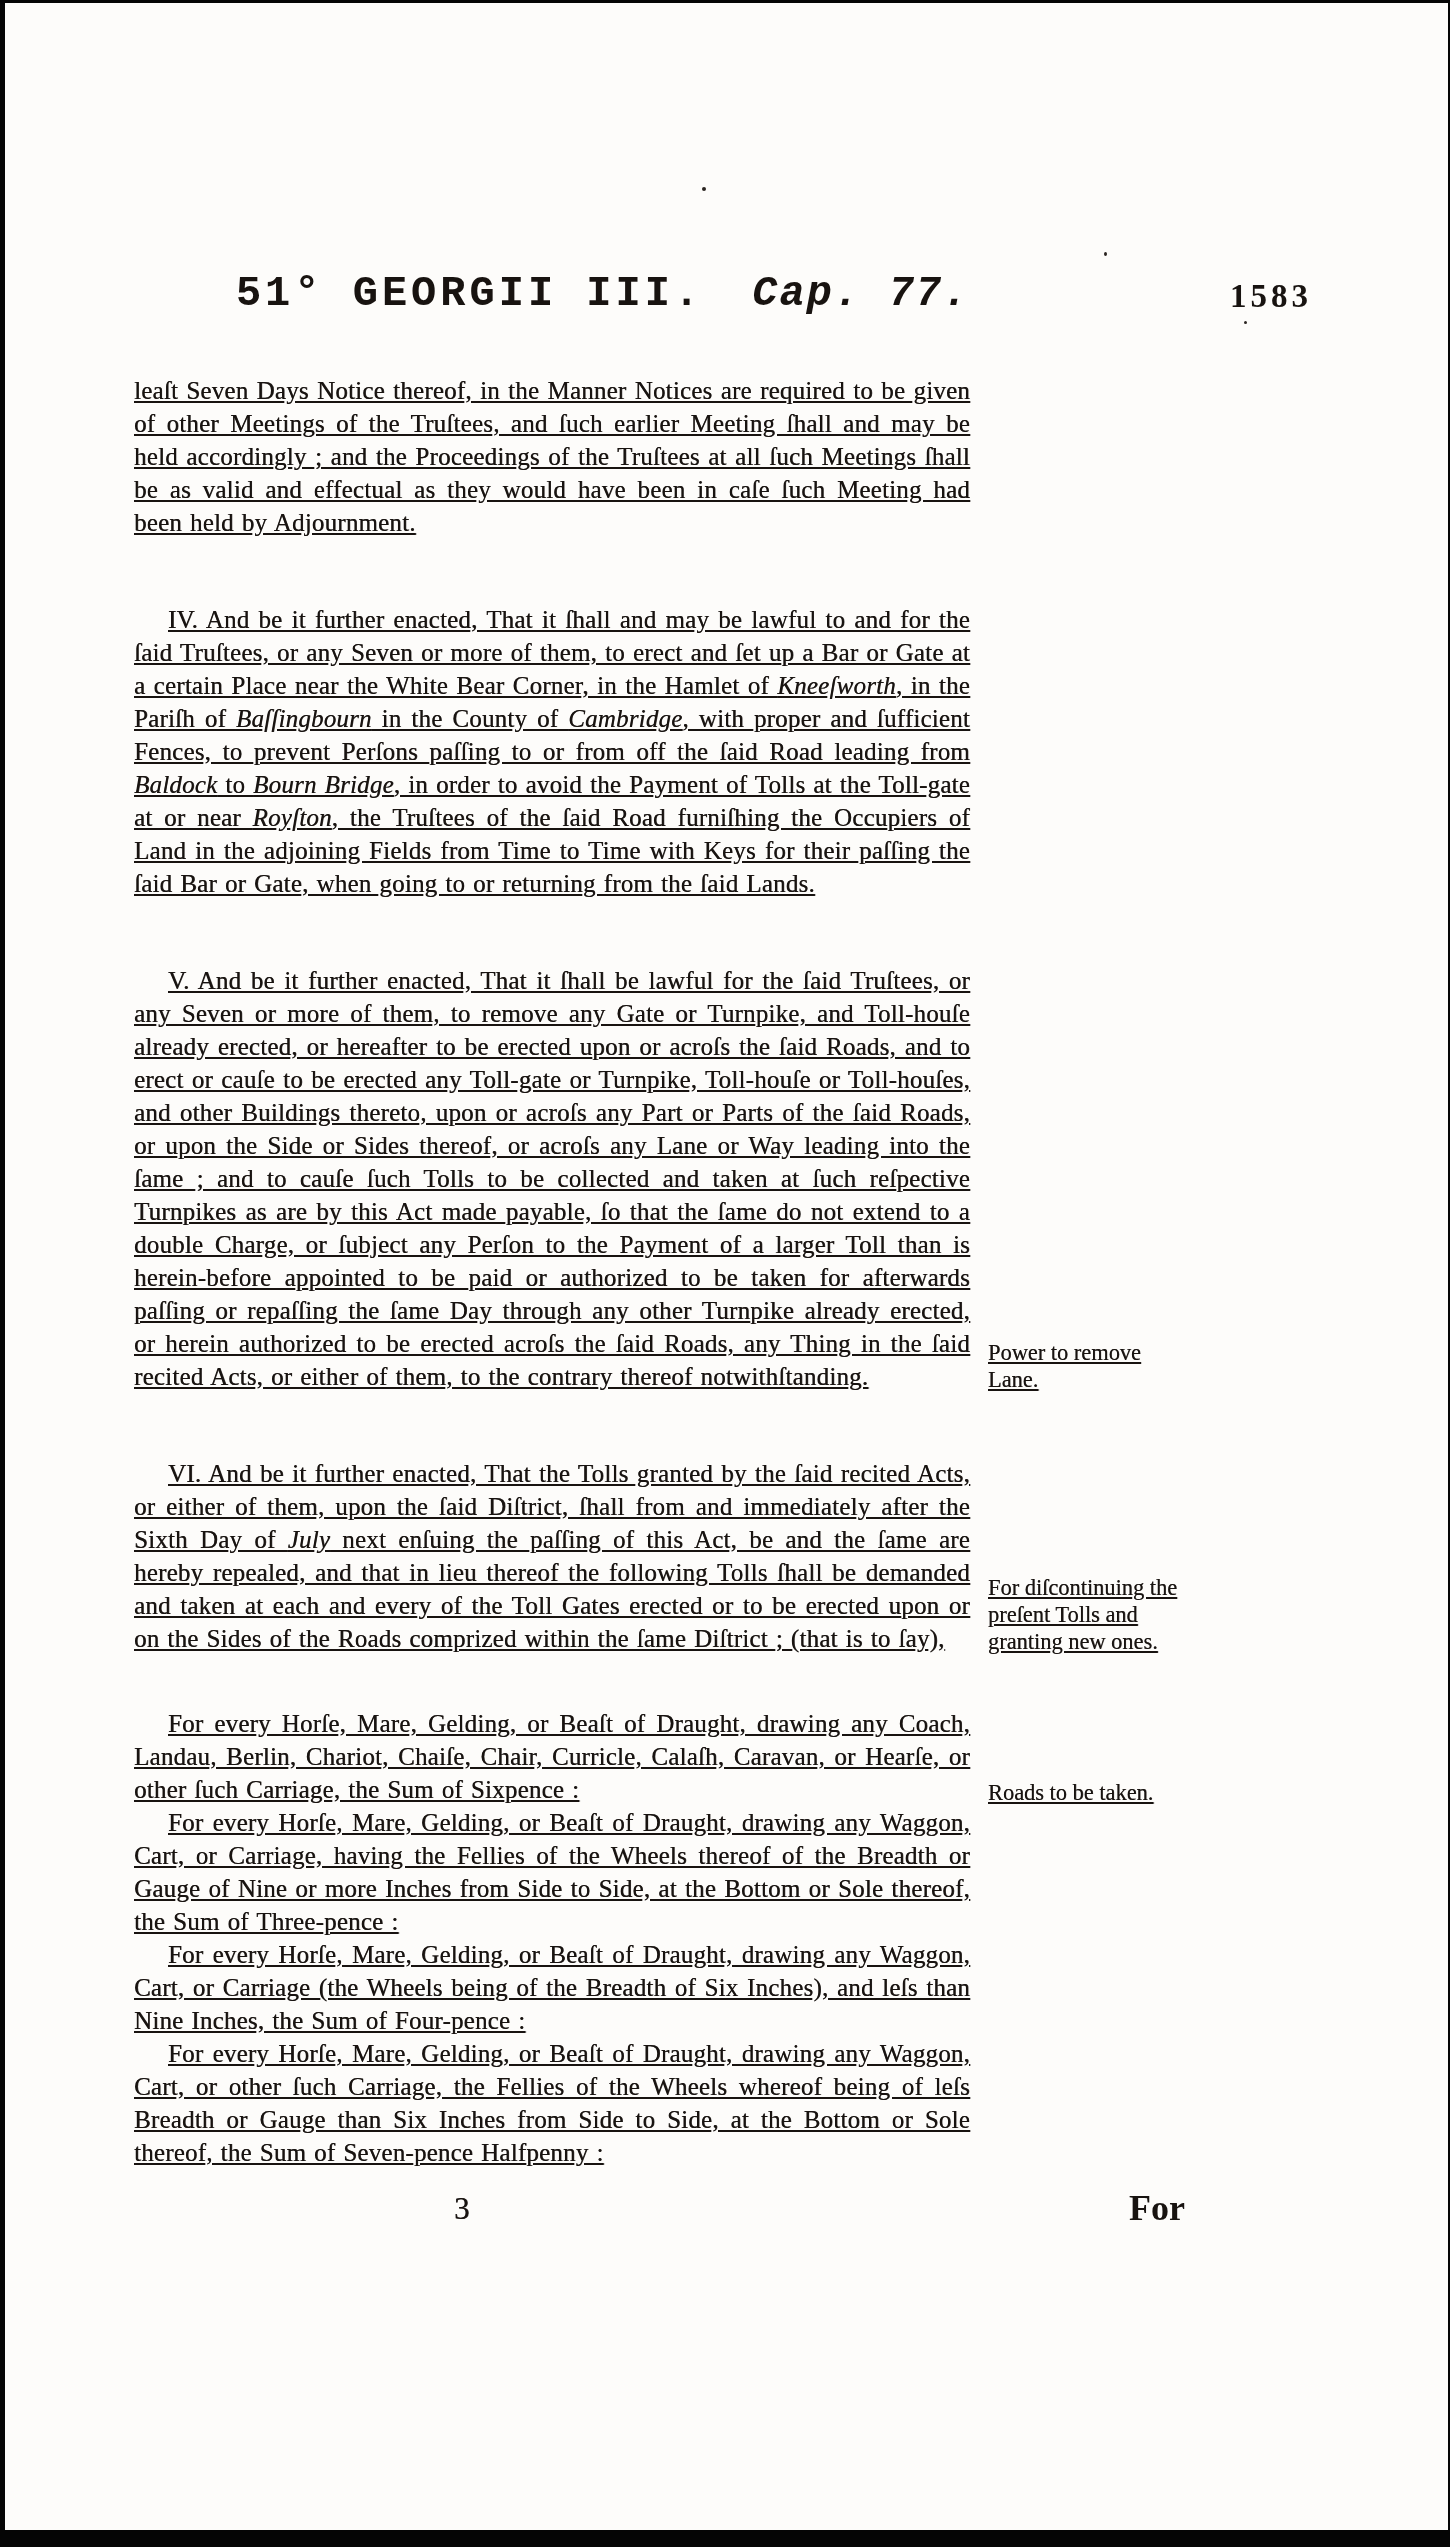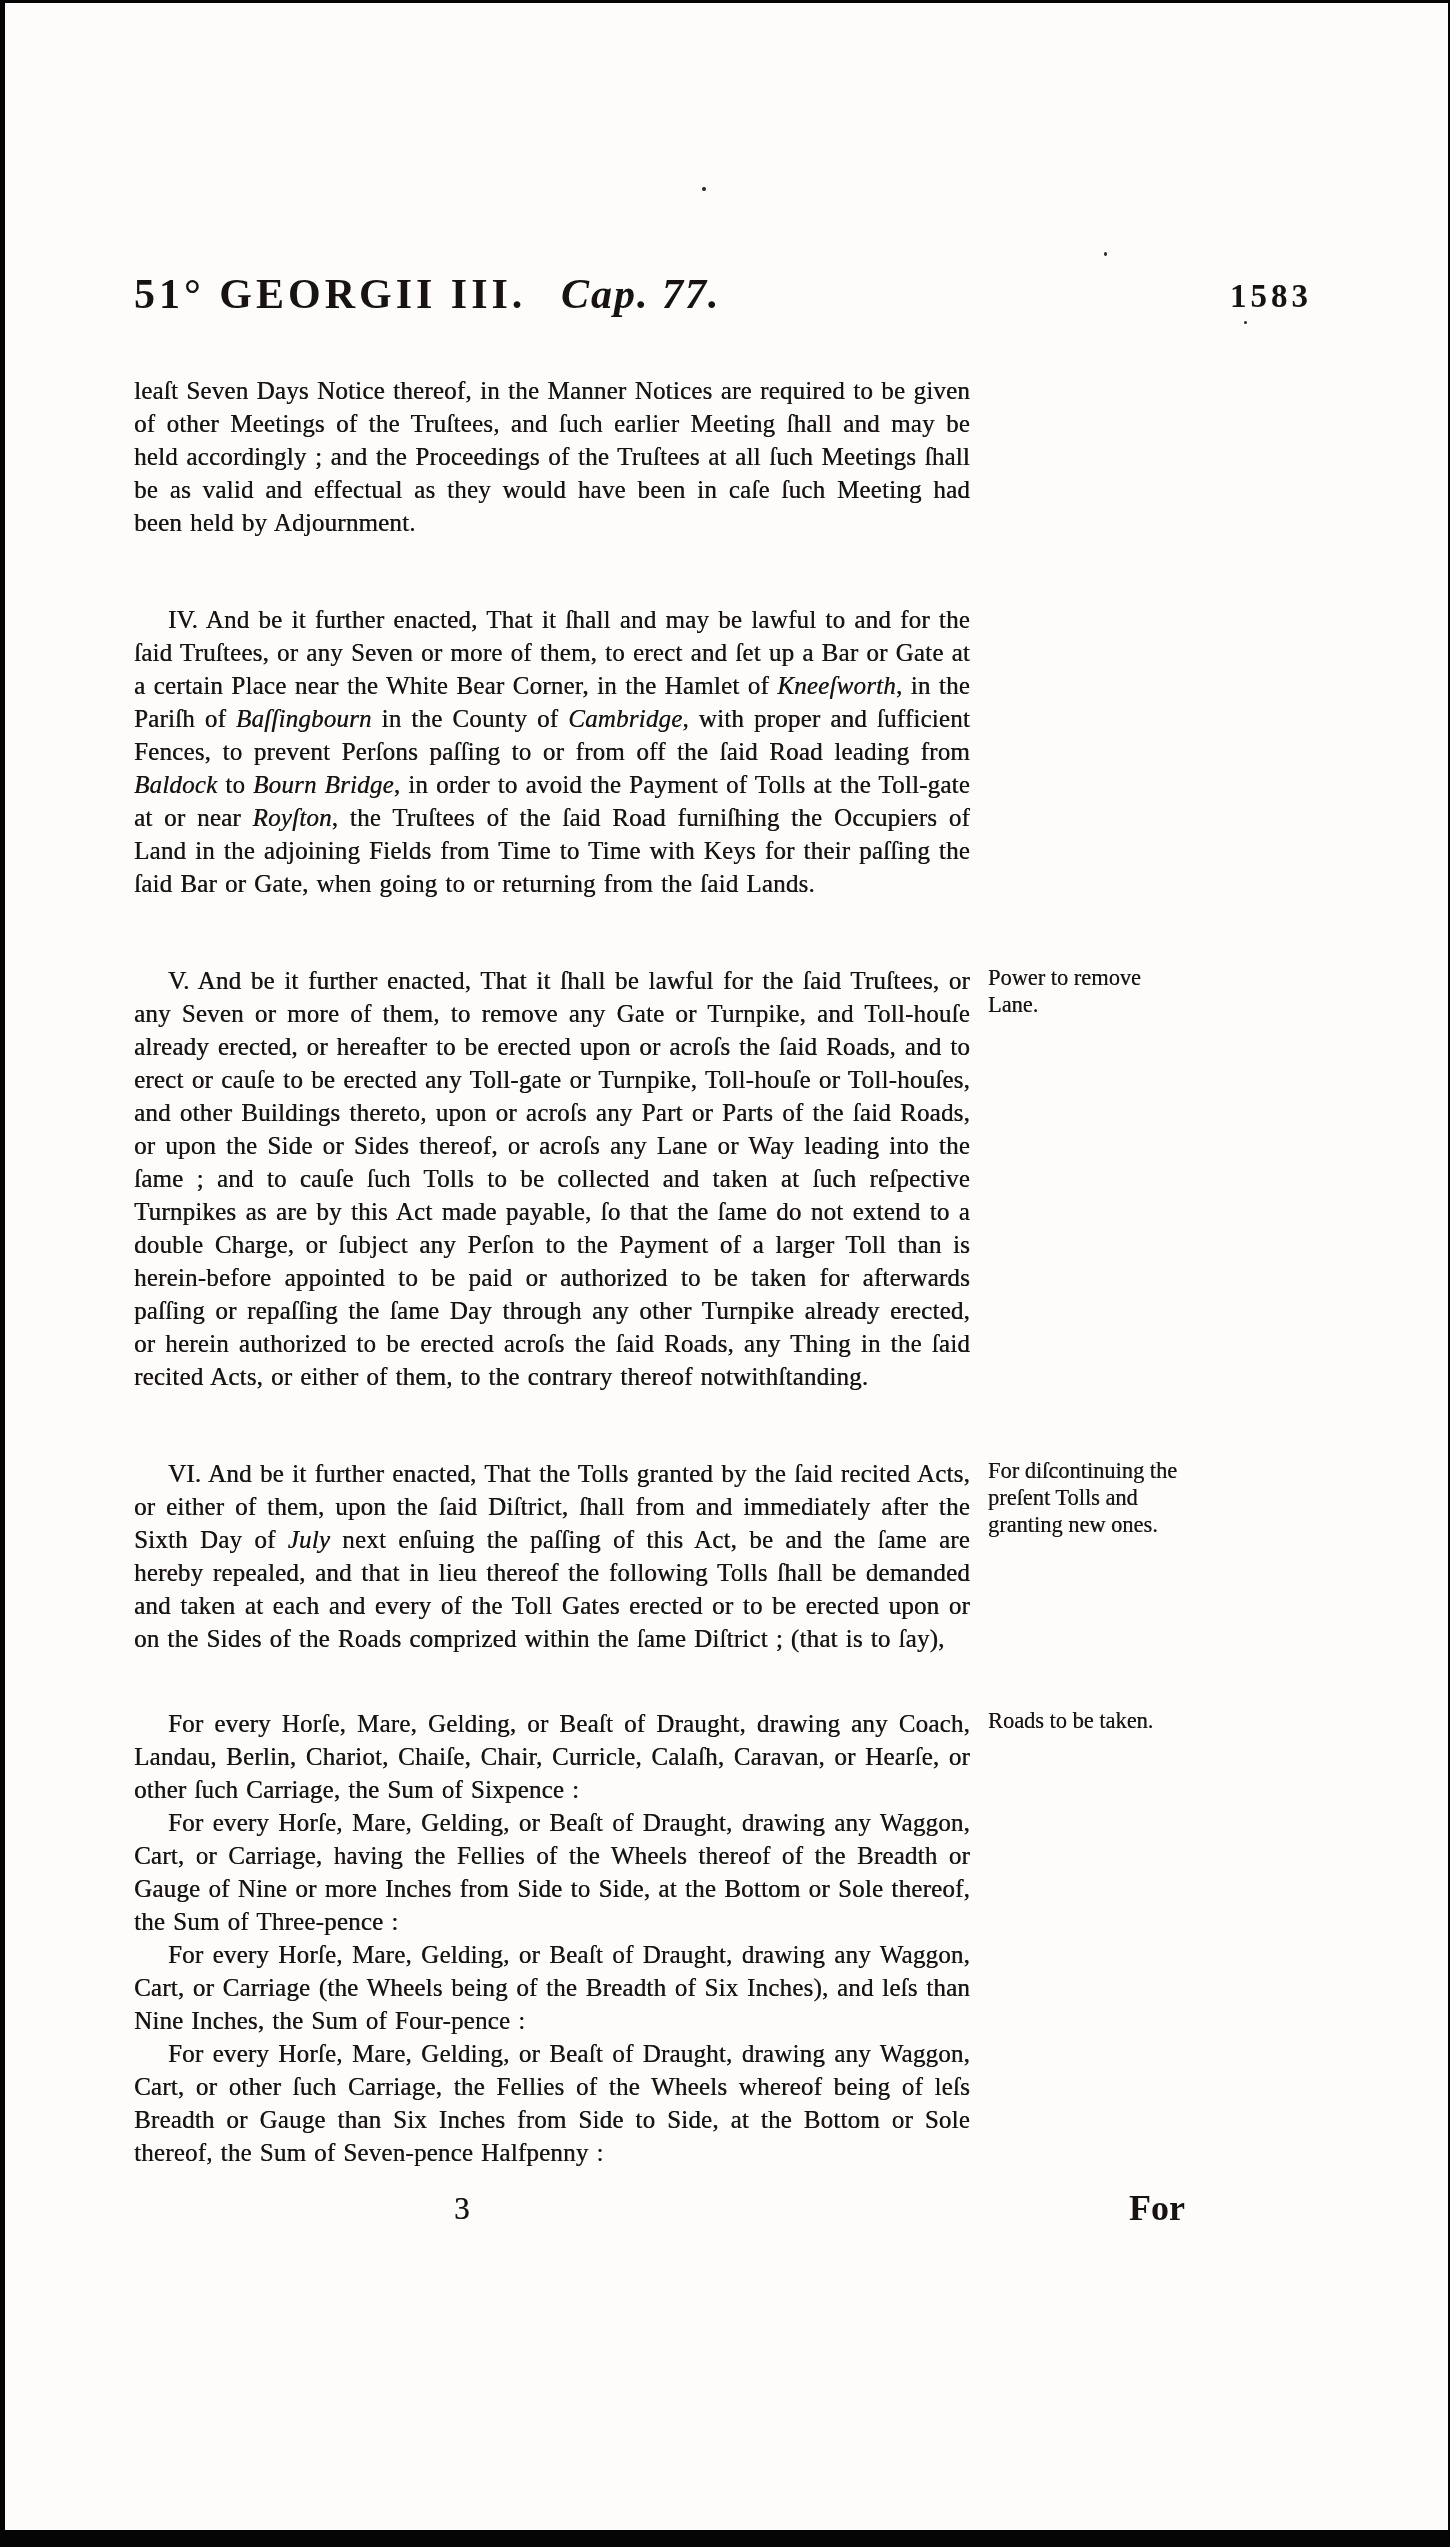--- a/index.html
+++ b/index.html
@@ -22,33 +22,34 @@
     position: absolute; left: -5px; right: -5px; bottom: -3px;
     height: 17px;
     background: var(--frame, #050505);
   }
   .content {
     position: absolute; left: 129px; top: 267px; width: 1186px;
   }
   .page-header { position: relative; height: 62px; }
   .running-title {
     position: absolute; left: 0; width: 836px;
-    text-align: left;
+    text-align: right;
     font-size: 42px; font-weight: bold;
     letter-spacing: 2px;
     white-space: nowrap;
+    font-family: Liberation Mono, monospace;
   }
   .regnal { letter-spacing: 4px; }
   .chap { margin-left: 22px; font-weight: bold; }
   .it { font-style: italic; }
   .page-number {
     position: absolute; right: 8px; top: 8px;
     font-size: 33px; font-weight: bold; letter-spacing: 4px;
   }
-  .para-row { display: flex; align-items: flex-start; }
+  .para-row { display: flex; align-items: flex-end; text-decoration: underline; }
   .para-body {
     width: 836px; margin: 0;
     text-align: justify;
     font-size: 25px; line-height: 33px;
     letter-spacing: 0.2px; word-spacing: 1.5px;
     text-shadow: 0.4px 0 0 rgba(24, 19, 16, 0.8);
   }
   .margin-note {
     width: 195px; padding-left: 18px;
     font-size: 22.4px; line-height: 27px;

